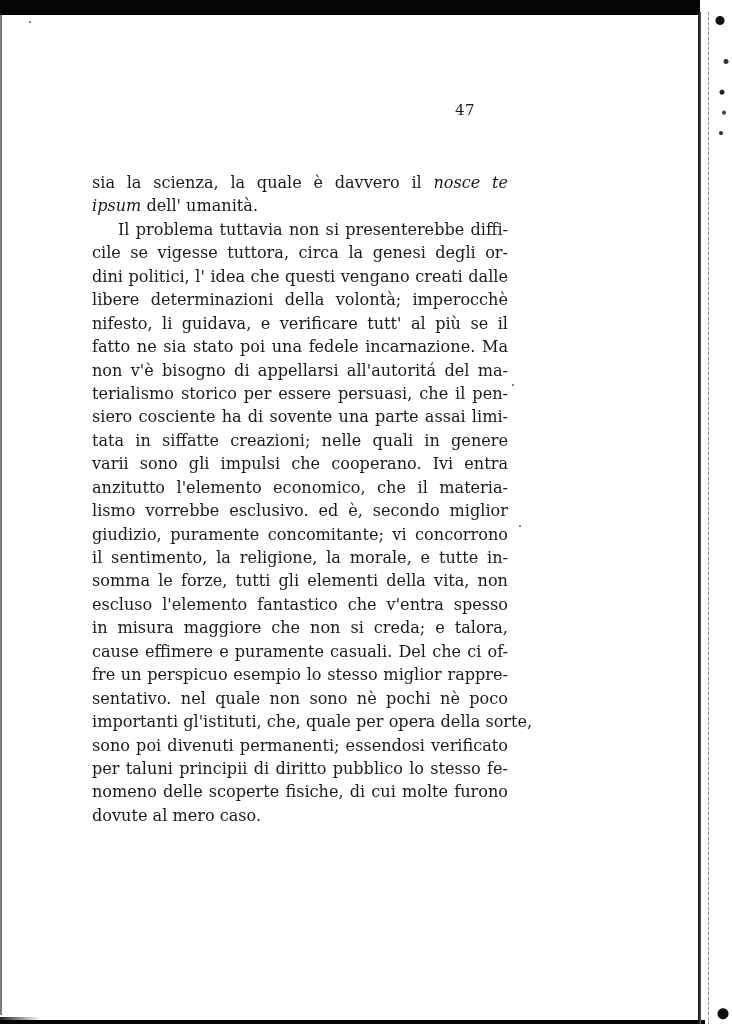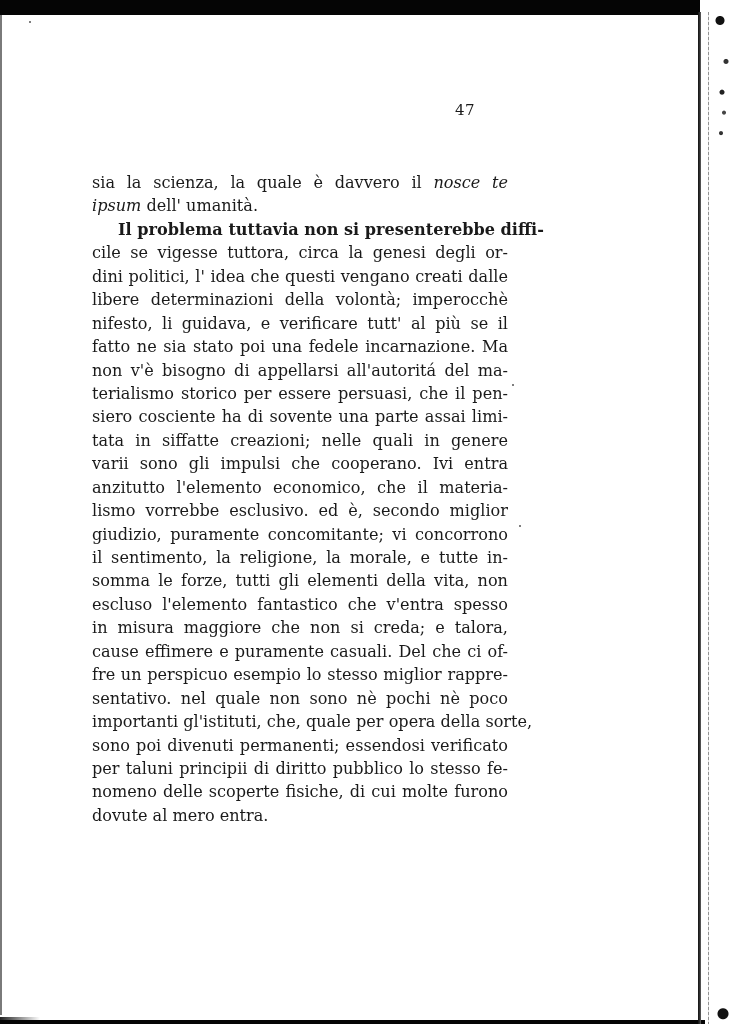--- a/index.html
+++ b/index.html
@@ -101,21 +101,20 @@
       white-space: nowrap;
       text-align: justify;
       text-align-last: justify;
       height: 23.45px;
     }
     .line.last {
       text-align-last: left;
     }
     .line.indent {
       padding-left: 26px;
-      font-weight: bold;
     }
     .ital {
       font-style: italic;
     }
     .stray-mark {
       position: absolute;
       width: 2px; height: 2px;
       background: #555;
       border-radius: 50%;
     }
@@ -162,16 +161,16 @@
         <span class="line"><span>somma le forze, tutti gli elementi della vita, non</span></span>
         <span class="line"><span>escluso l'elemento fantastico che v'entra spesso</span></span>
         <span class="line"><span>in misura maggiore che non si creda; e talora,</span></span>
         <span class="line"><span>cause effimere e puramente casuali. Del che ci of-</span></span>
         <span class="line"><span>fre un perspicuo esempio lo stesso miglior rappre-</span></span>
         <span class="line"><span>sentativo. nel quale non sono nè pochi nè poco</span></span>
         <span class="line"><span>importanti gl'istituti, che, quale per opera della sorte,</span></span>
         <span class="line"><span>sono poi divenuti permanenti; essendosi verificato</span></span>
         <span class="line"><span>per taluni principii di diritto pubblico lo stesso fe-</span></span>
         <span class="line"><span>nomeno delle scoperte fisiche, di cui molte furono</span></span>
-        <span class="line last"><span>dovute al mero entra.</span></span>
+        <span class="line last"><span>dovute al mero caso.</span></span>
       </div>
     </div>
 </div>
 
 </body></html>

